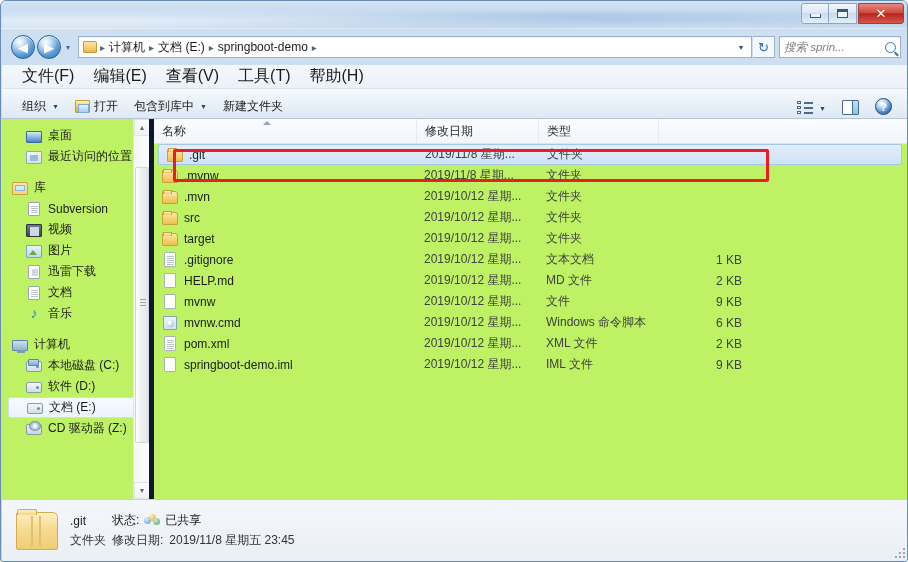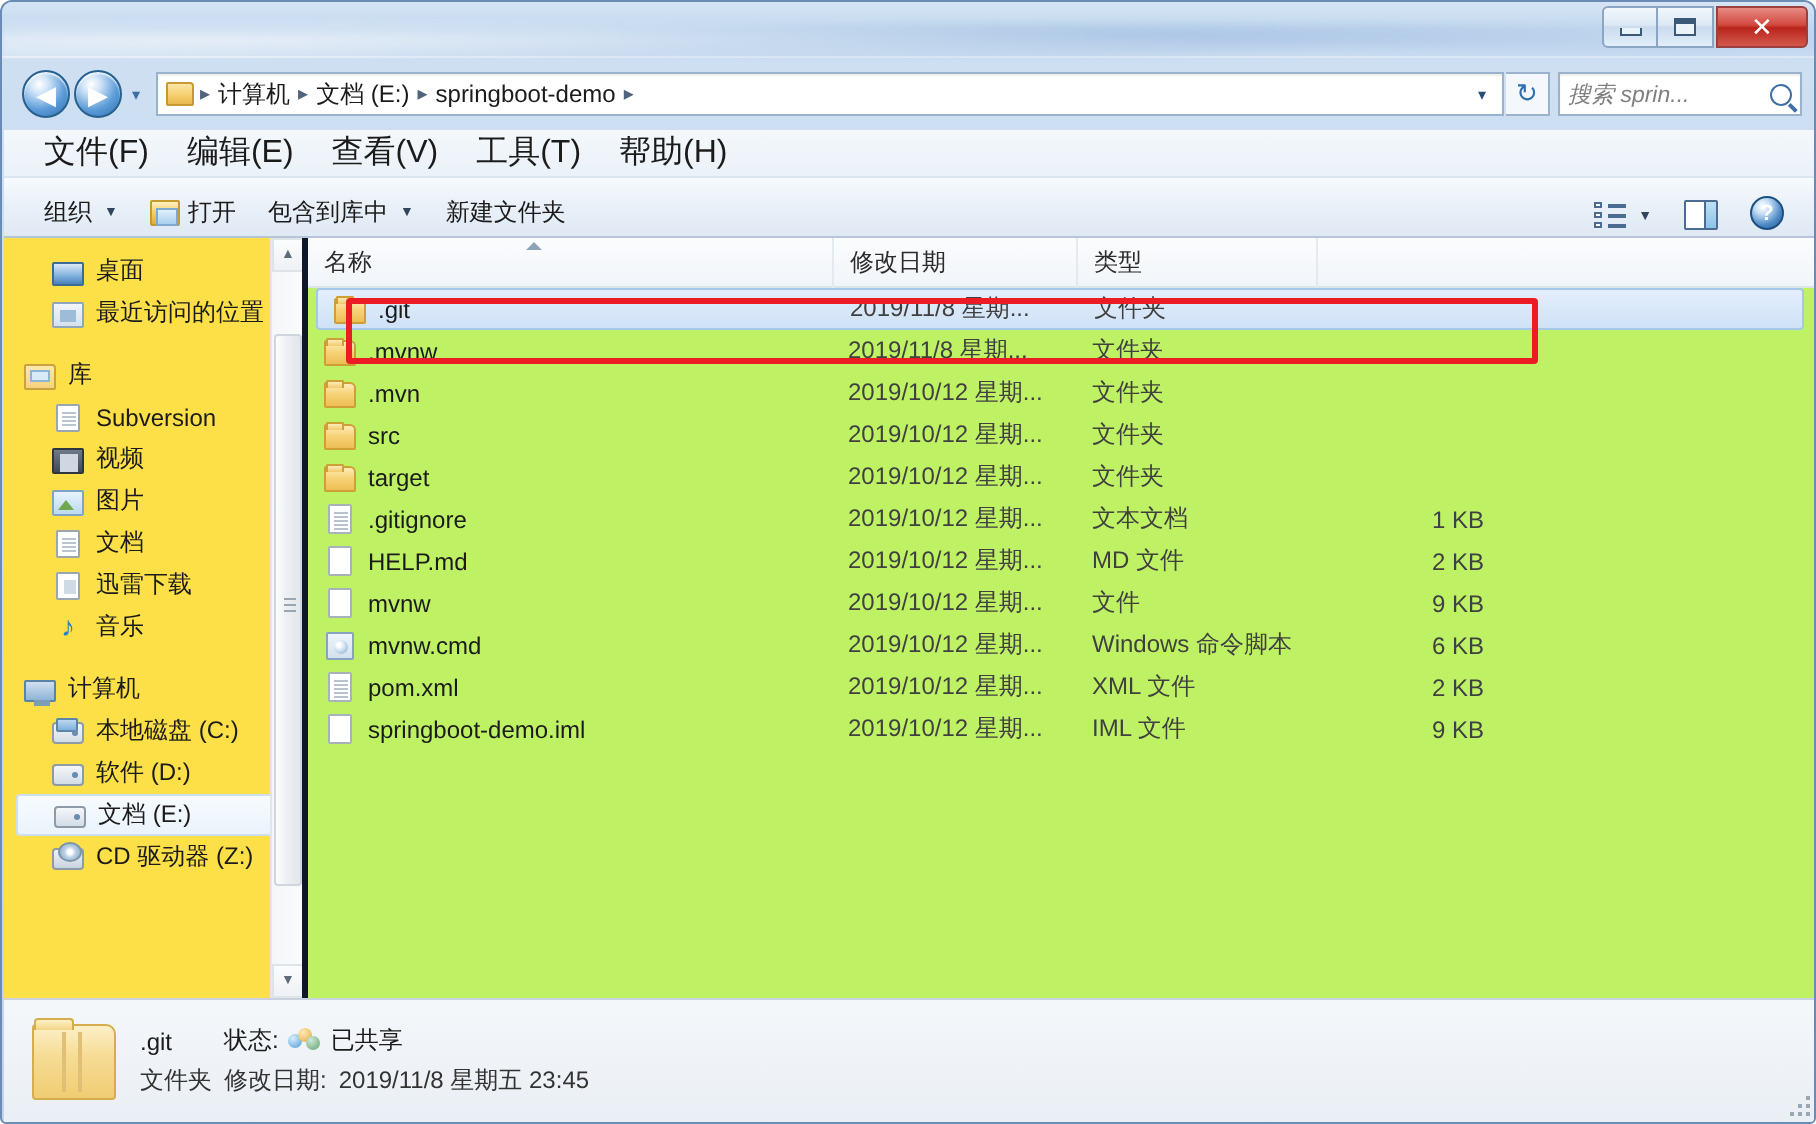--- a/index.html
+++ b/index.html
@@ -168,23 +168,23 @@
     display: flex; align-items: center; justify-content: center;
   }
 
   
   #contentarea {
     position: absolute; left: 1px; top: 118px; width: 906px; height: 380px;
     background: #ffffff; display: flex;
   }
   
   #sidebar {
-    width: 152px; height: 380px; background: #fde047;
+    width: 152px; height: 380px; background: #bef264;
     position: relative; overflow: hidden;
-    border-right: 3px solid #0f172a;
+    border-right: 5px solid #0f172a;
   }
   #sidebar-scroll-inner { padding: 6px 0 0 0; }
   .navgroup { margin-top: 10px; }
   .navrow {
     height: 21px; display: flex; align-items: center; gap: 6px;
     padding-left: 24px; color: #1b1b1b; font-size: 12px; white-space: nowrap;
   }
   .navrow.head { padding-left: 10px; font-size: 12px; }
   .navrow.selected {
     background: linear-gradient(180deg,#f7fbff 0%, #eaf3fb 100%);
@@ -482,26 +482,26 @@
           </div>
           <div class="navrow">
             <span class="ico ico-video"></span>
             <span>视频</span>
           </div>
           <div class="navrow">
             <span class="ico ico-pic"></span>
             <span>图片</span>
           </div>
           <div class="navrow">
+            <span class="ico ico-dl"></span>
+            <span>迅雷下载</span>
+          </div>
+          <div class="navrow">
             <span class="ico ico-doc"></span>
             <span>文档</span>
-          </div>
-          <div class="navrow">
-            <span class="ico ico-dl"></span>
-            <span>迅雷下载</span>
           </div>
           <div class="navrow">
             <span class="ico ico-music">♪</span>
             <span>音乐</span>
           </div>
         </div>
 
         <div class="navgroup">
           <div class="navrow head">
             <span class="ico ico-computer"></span>

